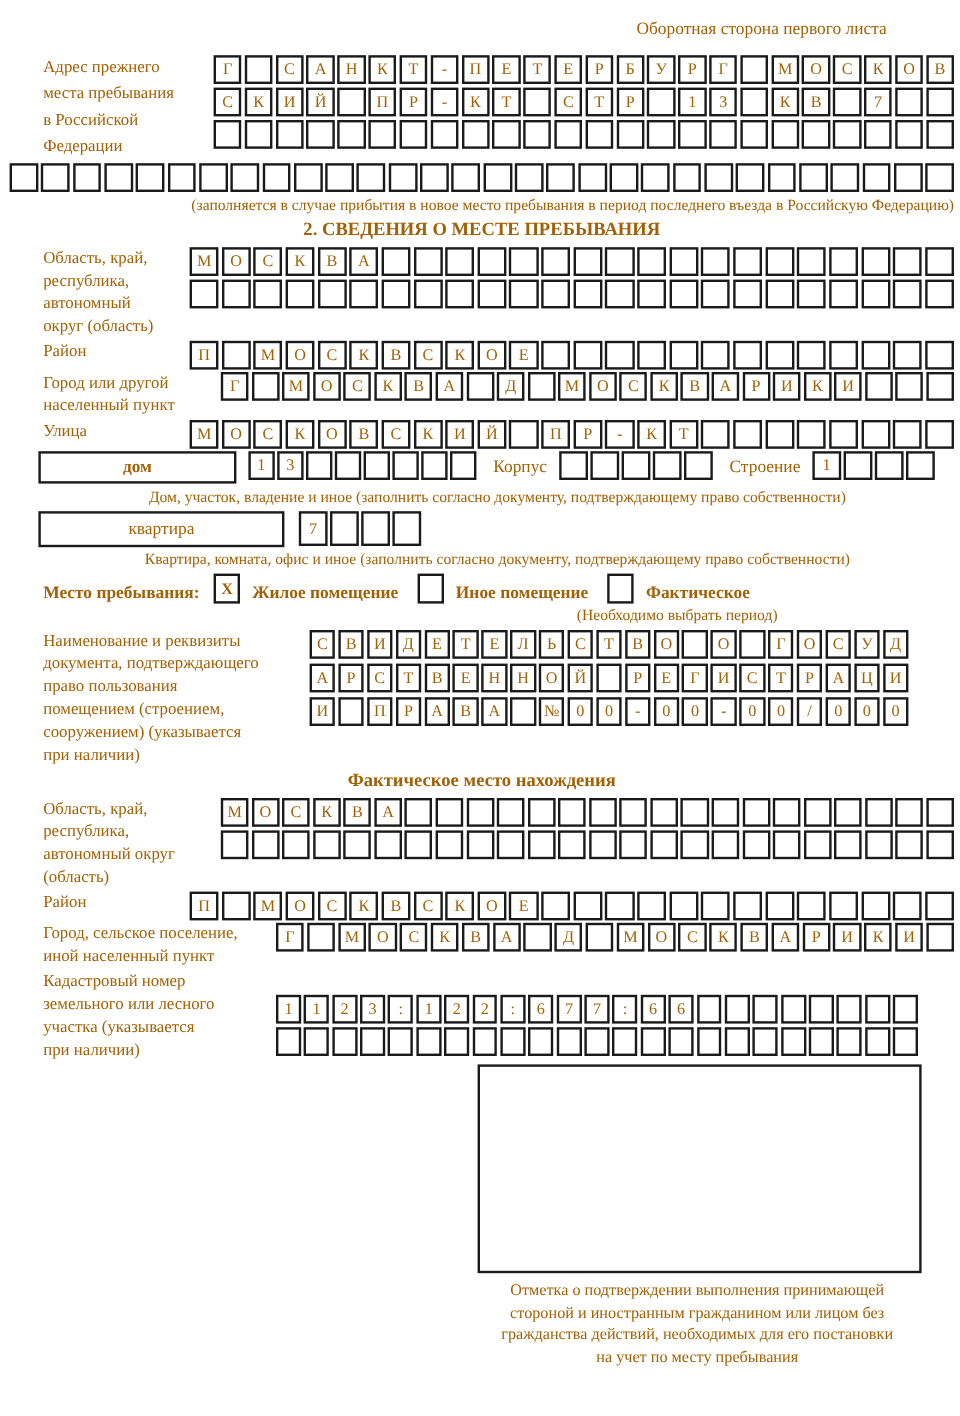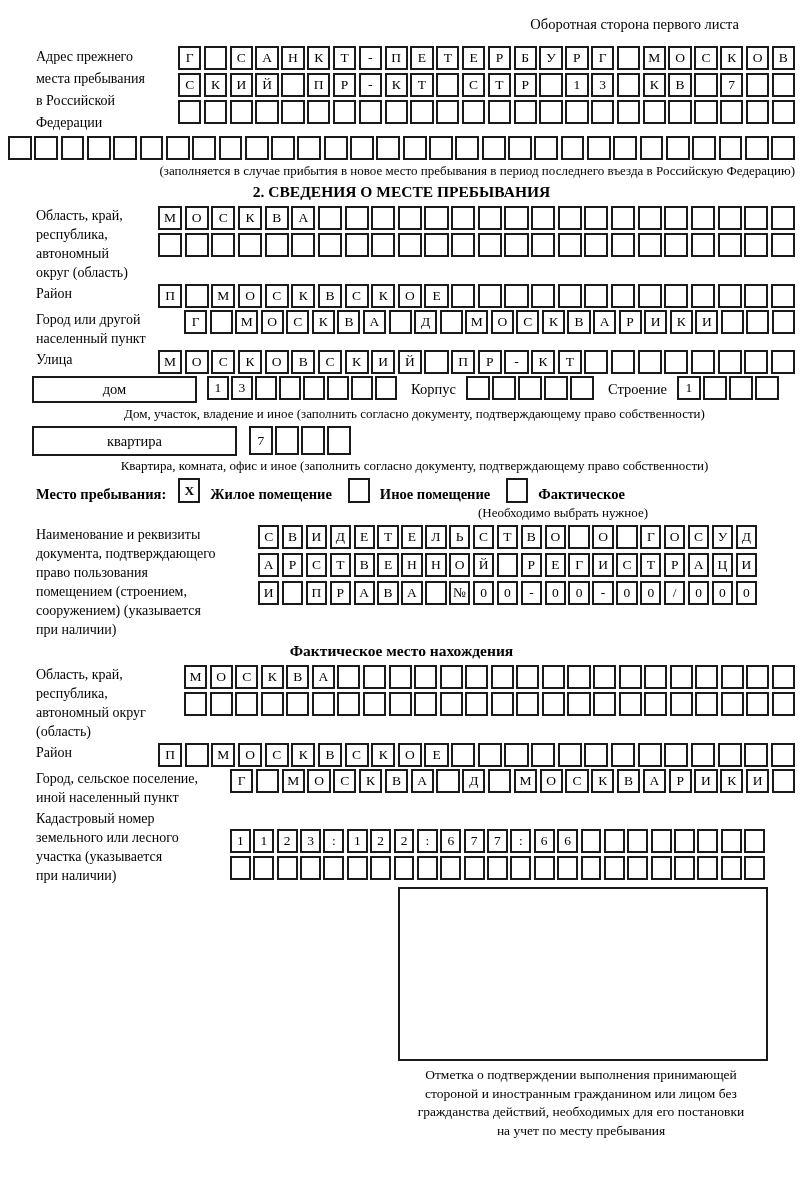--- a/index.html
+++ b/index.html
@@ -1,18 +1,18 @@
 <!DOCTYPE html>
 <html><head>
 <meta charset="utf-8">
 <style>
   html,body { margin:0; padding:0; background:#ffffff; }
   .page {
     position:relative; width:800px; height:1180px; box-sizing:border-box;
-    padding:16px 5px 0 8px; background:#ffffff; color:#000000;
+    padding:16px 5px 0 8px; background:#ffffff; color:#a16207;
     font-family:"Liberation Serif","DejaVu Serif",serif; overflow:hidden;
   }
   .hdr { text-align:right; padding-right:56px; font-size:14.5px; margin-bottom:13px; }
 
   .frow { display:flex; align-items:flex-start; margin-bottom:2px; }
   .flabel {
     font-size:14px; line-height:19px; white-space:pre-line;
     flex-shrink:0; box-sizing:border-box; padding-left:28px;
   }
   .lh22 { line-height:22px; }
@@ -30,21 +30,21 @@
 
   .caption { font-size:13px; text-align:right; margin:2px 0 4px; }
   .caption-left { font-size:13px; text-align:center; margin:2px 0 4px 26px; }
   .sec-title { text-align:center; font-weight:bold; font-size:15.5px; margin:3px 0 5px; }
 
   
   .typed-box {
     box-sizing:border-box; border:2px solid #1a1a1a; height:27px;
     text-align:center; font-size:14.5px; line-height:23px; flex-shrink:0; background:#fff;
   }
-  .dom-box { width:165px; margin-left:24px; margin-right:10px; }
+  .dom-box { width:165px; margin-left:24px; margin-right:10px;font-weight:bold; }
   .apt-box { width:205px; margin-left:24px; margin-right:12px; height:30px; line-height:26px; }
   .inline-lbl { font-size:14.5px; line-height:27px; margin:0 10px 0 14px; flex-shrink:0; }
   .w8{width:190px; flex-shrink:0;} .w5{width:128px; flex-shrink:0;} .w4{width:102px; flex-shrink:0;}
   .house-row{ margin-bottom:3px; }
   .tall .cbox{ height:29px; line-height:25px; }
 
   
   .stay-row { display:flex; align-items:flex-end; margin:3px 0 2px 28px; font-size:14.5px;font-weight:bold; }
   .stay-label { margin-right:12px; }
   .chk { display:inline-block; width:22px; height:25px; line-height:21px; flex-shrink:0; }
@@ -392,21 +392,21 @@
 
   <div class="stay-row">
     <span class="stay-label">Место пребывания:</span>
     <span class="cbox chk">X</span>
     <span class="stay-opt">Жилое помещение</span>
     <span class="cbox chk"></span>
     <span class="stay-opt">Иное помещение</span>
     <span class="cbox chk"></span>
     <span class="stay-opt">Фактическое</span>
   </div>
-  <div class="caption choose-note">(Необходимо выбрать нужное)</div>
+  <div class="caption choose-note">(Необходимо выбрать период)</div>
 
   <div class="frow">
     <div class="flabel lw250">Наименование и реквизиты
 документа, подтверждающего
 право пользования
 помещением (строением,
 сооружением) (указывается
 при наличии)</div>
     <div class="doc-rows">
       <div class="boxrow" style="grid-template-columns: repeat(21, 1fr);">

